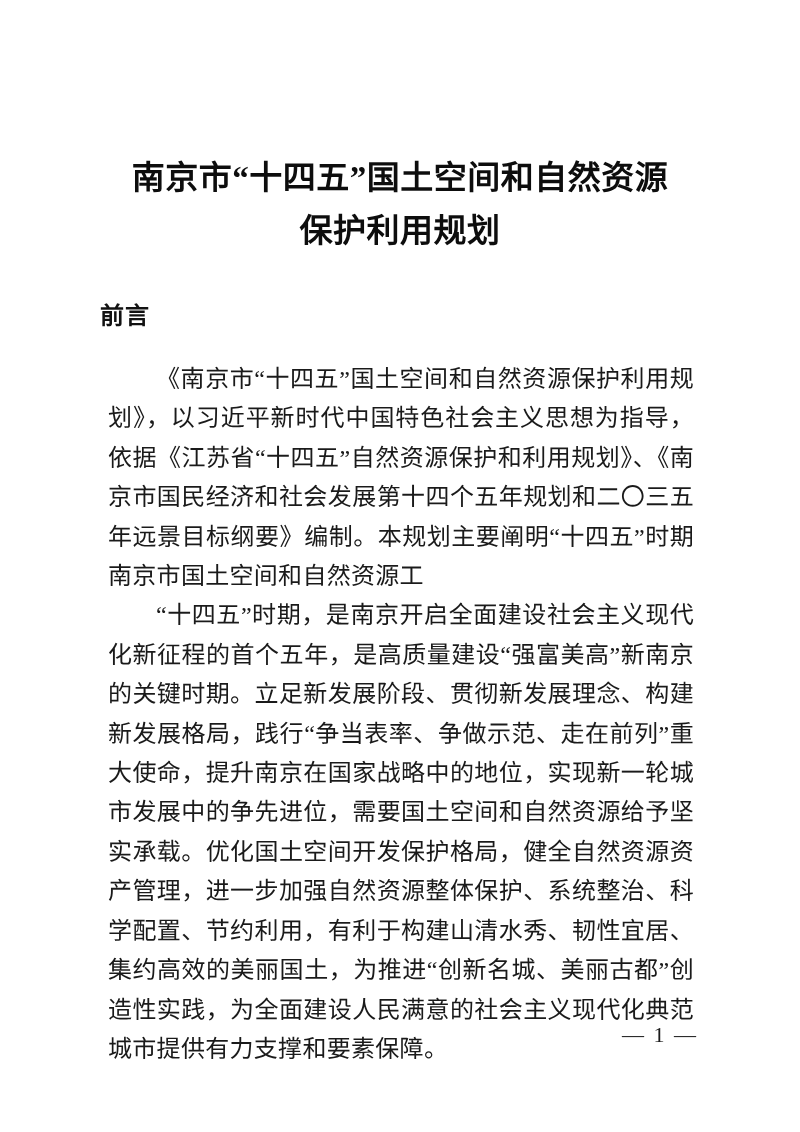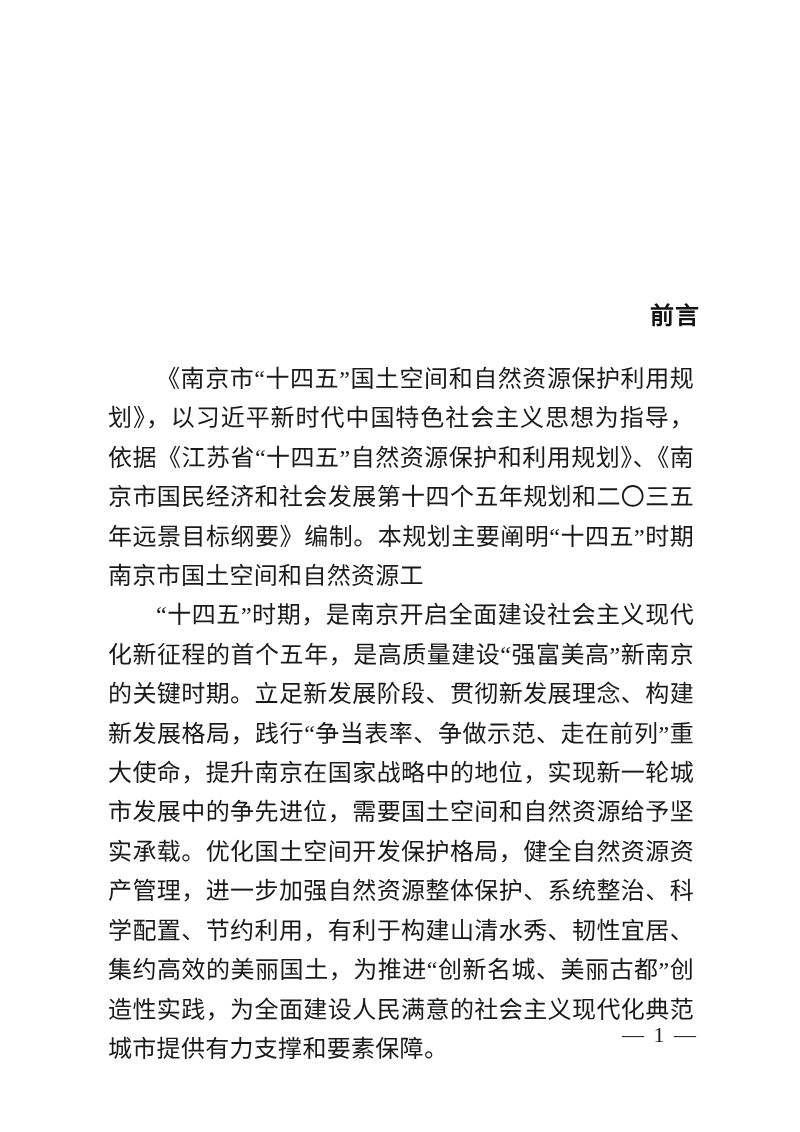--- a/index.html
+++ b/index.html
@@ -44,21 +44,21 @@
     display: block;
     white-space: nowrap;
   }
 
   
   .section-heading {
     position: absolute;
     left: 100px;
     top: 300px;
     width: 600px;
-    text-align: right;
+    text-align: left;
     font-family: Liberation Serif, serif;
     font-weight: 700;
     font-size: 24px;
     line-height: 32px;
     letter-spacing: 1px;
     color: #111111;
   }
 
   
   .body-area {
@@ -104,20 +104,24 @@
     line-height: 30px;
     color: #1a1a1a;
     letter-spacing: 2px;
   }
 </style>
 </head>
 <body>
 
 <div class="page">
 
+  <div class="doc-title">
+    <span class="title-line">南京市“十四五”国土空间和自然资源</span>
+    <span class="title-line">保护利用规划</span>
+  </div>
 
   <div class="section-heading">前言</div>
 
   <div class="body-area">
     <p class="para">《南京市“十四五”国土空间和自然资源保护利用规划》，以习近平新时代中国特色社会主义思想为指导，依据《江苏省“十四五”自然资源保护和利用规划》、《南京市国民经济和社会发展第十四个五年规划和二〇三五年远景目标纲要》编制。本规划主要阐明“十四五”时期南京市国土空间和自然资源工</p>
     <p class="para">“十四五”时期，是南京开启全面建设社会主义现代化新征程的首个五年，是高质量建设“强富美高”新南京的关键时期。立足新发展阶段、贯彻新发展理念、构建新发展格局，践行“争当表率、争做示范、走在前列”重大使命，提升南京在国家战略中的地位，实现新一轮城市发展中的争先进位，需要国土空间和自然资源给予坚实承载。优化国土空间开发保护格局，健全自然资源资产管理，进一步加强自然资源整体保护、系统整治、科学配置、节约利用，有利于构建山清水秀、韧性宜居、集约高效的美丽国土，为推进“创新名城、美丽古都”创造性实践，为全面建设人民满意的社会主义现代化典范城市提供有力支撑和要素保障。</p>
   </div>
 
   <div class="page-footer">
     <div class="page-number">— 1 —</div>

